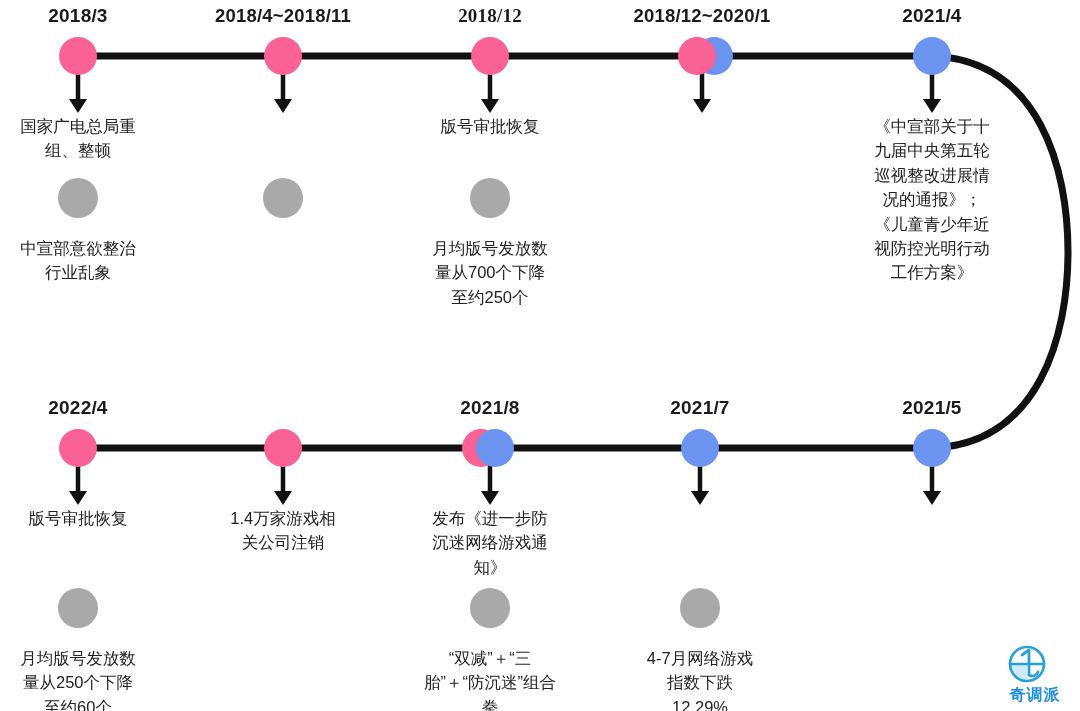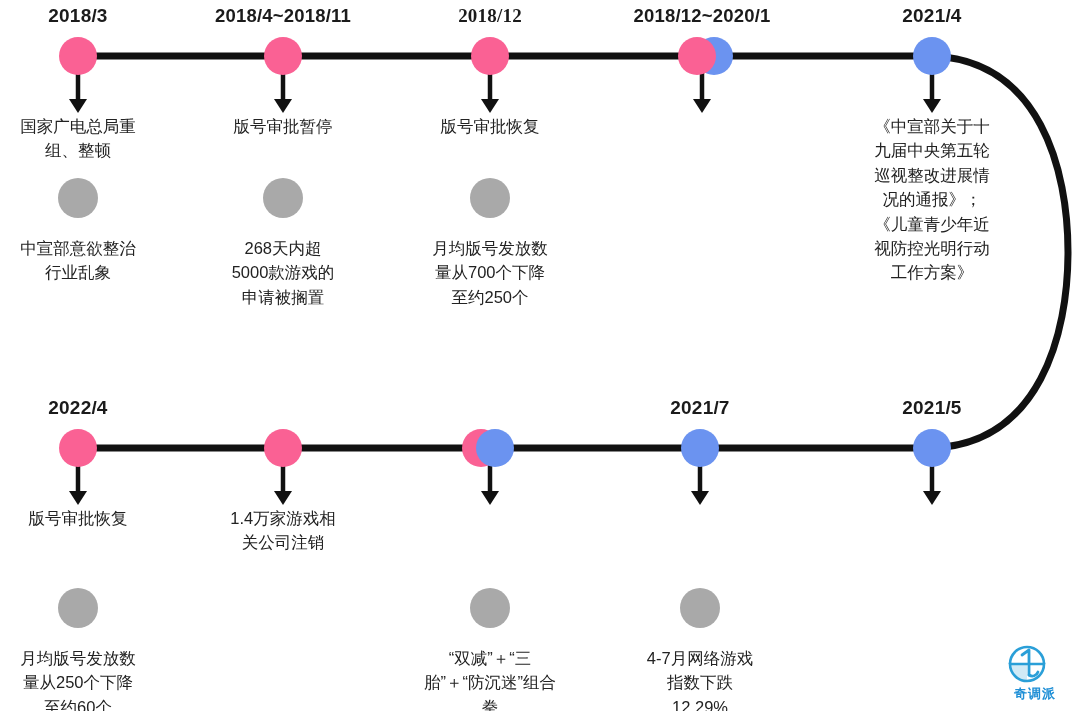--- a/index.html
+++ b/index.html
@@ -87,21 +87,21 @@
     position: absolute;
     right: 14px;
     bottom: 8px;
     width: 62px;
     height: 62px;
     text-align: center;
   }
   #logo .logo-mark { display: block; }
   #logo .logo-word {
     display: block;
-    font-size: 13px;
+    font-size: 16px;
     font-weight: bold;
     color: #1f8fd6;
     letter-spacing: 1px;
     margin-top: -2px;
   }
 </style>
 </head>
 <body>
 
 <div id="stage">
@@ -160,28 +160,22 @@
     <div class="note-text" style="margin-top:18px;">中宣部意欲整治
 行业乱象</div>
   </div>
 
   <div class="col" style="left:178px; top:6px;">
     <div class="date-label wide">2018/4~2018/11</div>
   </div>
   <div class="marker" style="left:283px; top:56px;">
     <div class="dot dot-pink" style="width:38px;height:38px;left:-19px;top:-19px;"></div>
   </div>
-  <div class="col" style="left:178px; top:114px;">
-    <div class="event-text">版号审批暂停</div>
-  </div>
   <div class="col" style="left:178px; top:178px;">
     <div class="grey-dot"></div>
-    <div class="note-text" style="margin-top:18px;">268天内超
-5000款游戏的
-申请被搁置</div>
   </div>
 
   <div class="col" style="left:385px; top:6px;font-family:Liberation Serif, serif;">
     <div class="date-label">2018/12</div>
   </div>
   <div class="marker" style="left:490px; top:56px;">
     <div class="dot dot-pink" style="width:38px;height:38px;left:-19px;top:-19px;"></div>
   </div>
   <div class="col" style="left:385px; top:114px;">
     <div class="event-text">版号审批恢复</div>
@@ -234,23 +228,31 @@
   </div>
 
   <div class="marker" style="left:283px; top:448px;">
     <div class="dot dot-pink" style="width:38px;height:38px;left:-19px;top:-19px;"></div>
   </div>
   <div class="col" style="left:178px; top:506px;">
     <div class="event-text">1.4万家游戏相
 关公司注销</div>
   </div>
 
+  <div class="col" style="left:385px; top:398px;">
+    <div class="date-label">2021/8</div>
+  </div>
   <div class="marker" style="left:490px; top:448px;">
     <div class="dot dot-pink" style="width:38px;height:38px;left:-28px;top:-19px;"></div>
     <div class="dot dot-blue" style="width:38px;height:38px;left:-14px;top:-19px;"></div>
+  </div>
+  <div class="col" style="left:385px; top:506px;">
+    <div class="event-text">发布《进一步防
+沉迷网络游戏通
+知》</div>
   </div>
   <div class="col" style="left:385px; top:588px;">
     <div class="grey-dot"></div>
     <div class="note-text" style="margin-top:18px;">“双减”＋“三
 胎”＋“防沉迷”组合
 拳</div>
   </div>
 
   <div class="col" style="left:595px; top:398px;">
     <div class="date-label">2021/7</div>

